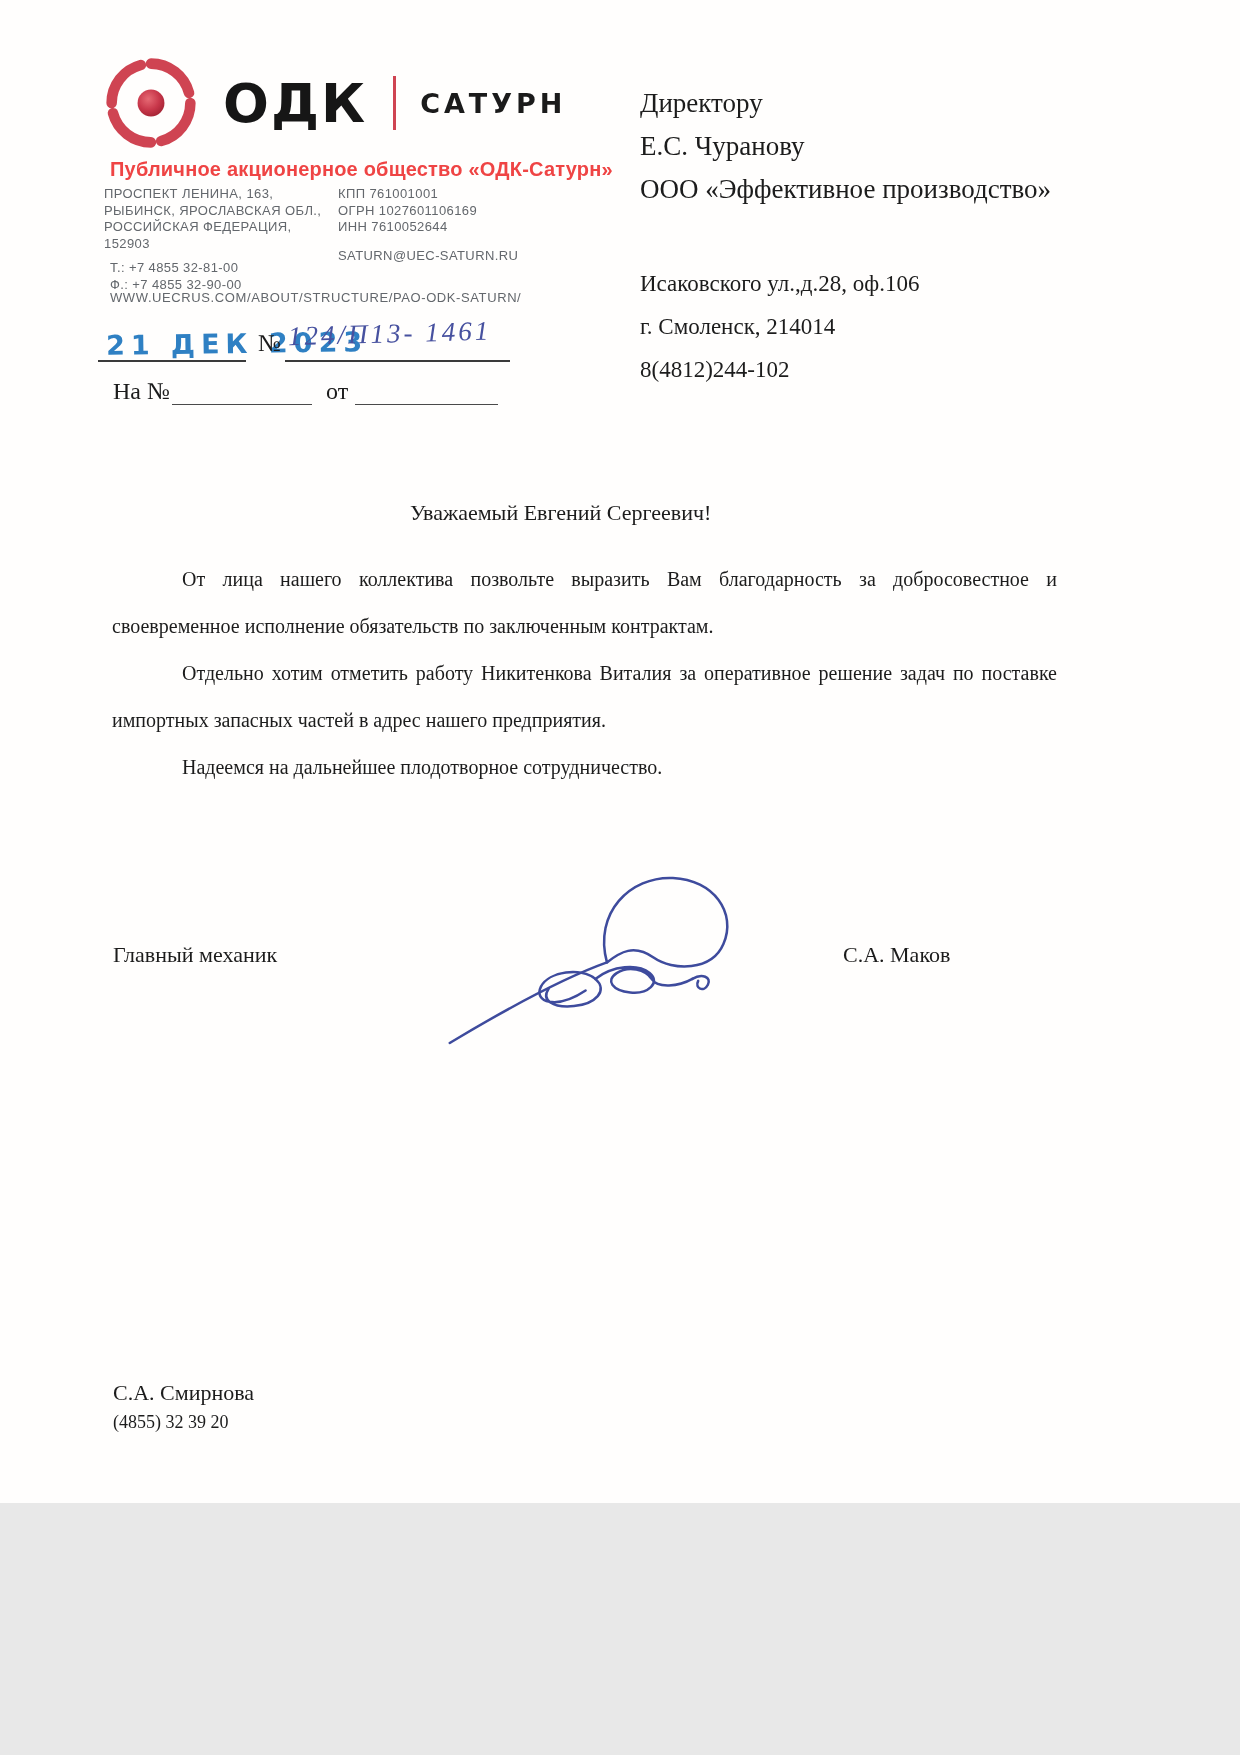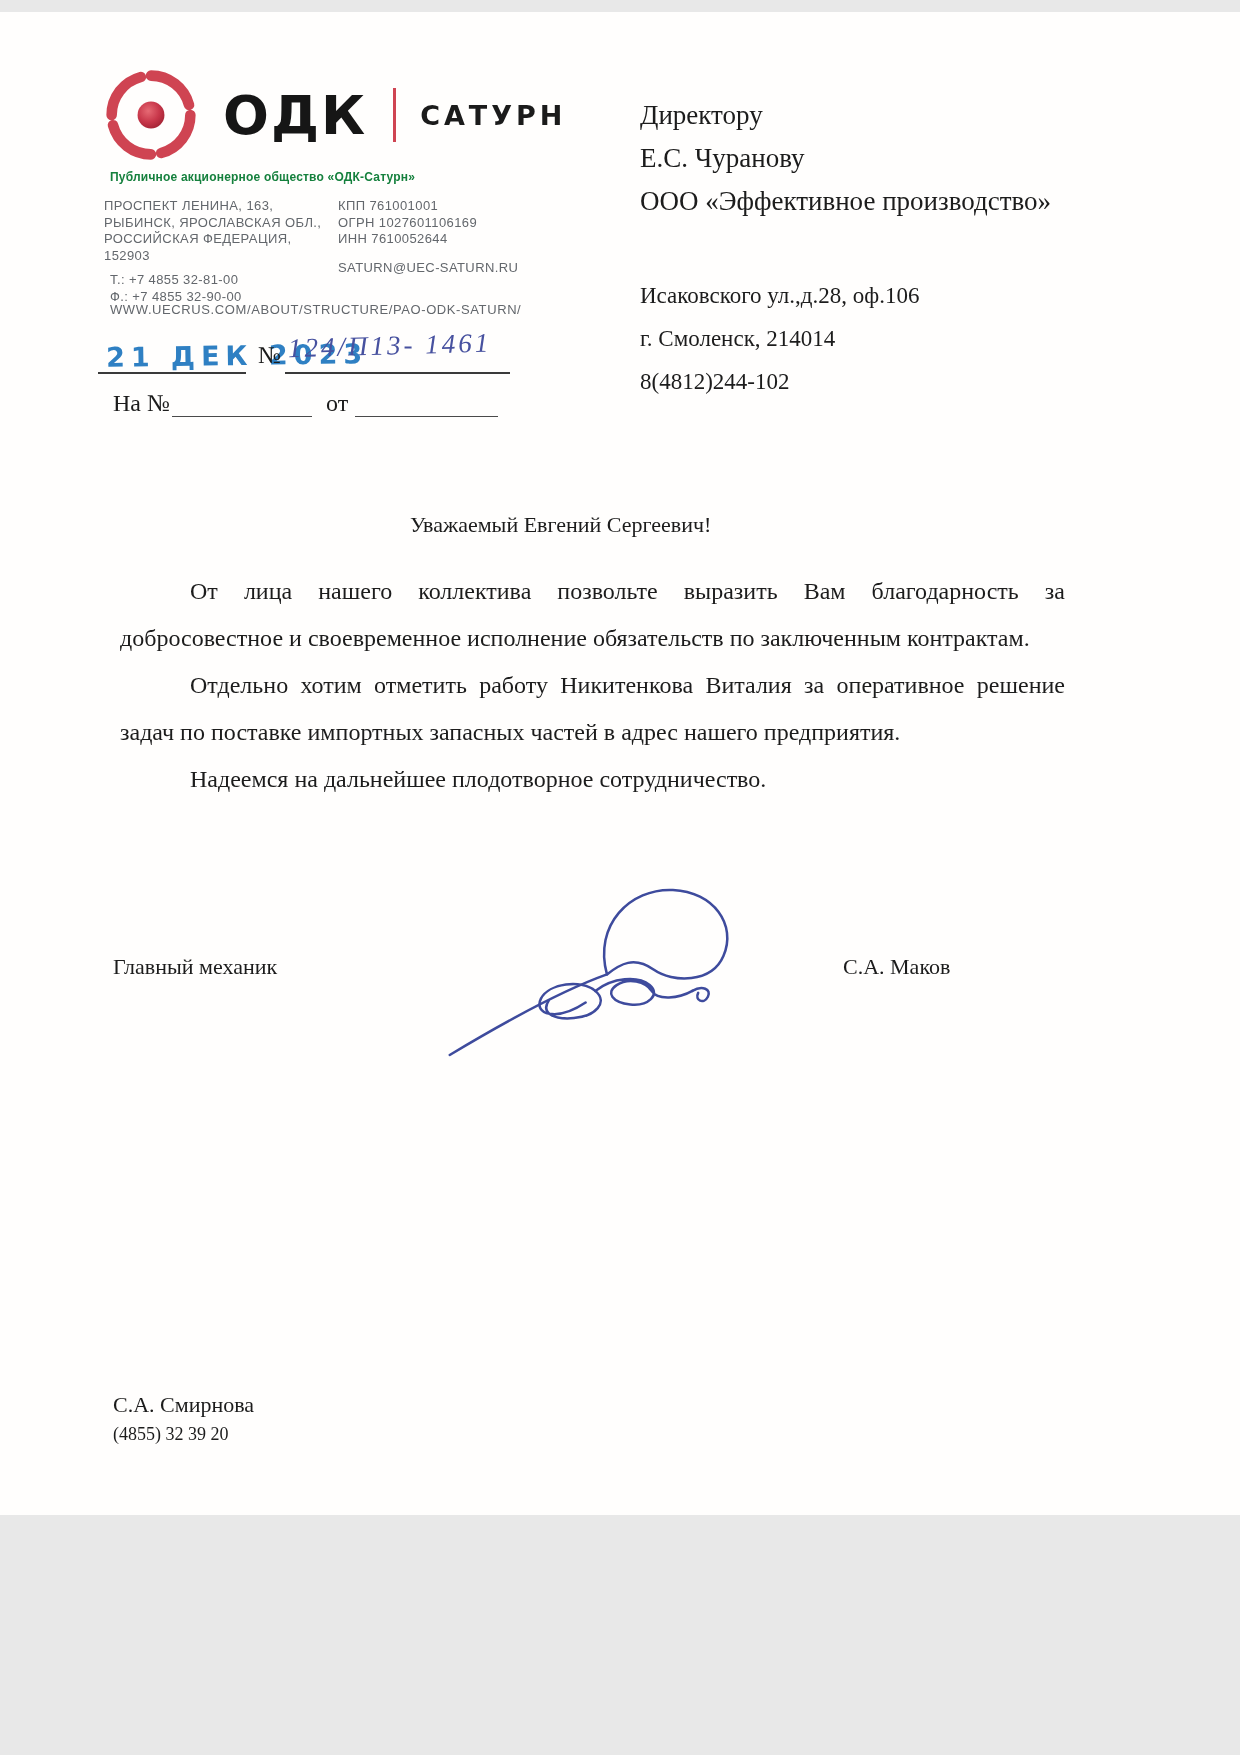--- a/index.html
+++ b/index.html
@@ -1,40 +1,40 @@
 <!DOCTYPE html>
 <html><head>
 <meta charset="utf-8">
 <style>
   html,body{margin:0;padding:0;background:#e8e8e8;}
   .page{
     position:relative;
     width:1240px;height:1503px;
     background:#fffefd;
-    margin:12px auto;
+    margin:0 auto;
     overflow:hidden;
     font-family:"Liberation Sans", sans-serif;
     color:#1c1c1c;
   }
   
   .logo-row{position:absolute;left:103px;top:55px;display:flex;align-items:center;}
   .logo-mark{width:96px;height:96px;}
   .logo-odk{
     font-family:"DejaVu Sans", sans-serif;
     font-size:54px;font-weight:bold;color:#161616;
     letter-spacing:2px;margin-left:24px;
   }
   .logo-divider{width:3px;height:54px;background:#cf4452;margin:0 24px 0 26px;}
   .logo-saturn{
     font-family:"DejaVu Sans", sans-serif;
     font-size:27px;font-weight:bold;color:#1b1b1b;letter-spacing:4px;
   }
   .company-name{
     position:absolute;left:110px;top:158px;
-    font-size:12px;font-weight:bold;color:#15803d;letter-spacing:0.2px;
+    font-size:20px;font-weight:bold;color:#ef4444;letter-spacing:0.2px;
   }
   .lh-small{
     font-size:13px;color:#63676c;letter-spacing:0.4px;line-height:16.5px;
   }
   .addr-col{position:absolute;left:104px;top:186px;width:228px;}
   .reg-col{position:absolute;left:338px;top:186px;width:220px;}
   .phone-col{position:absolute;left:110px;top:260px;}
   .email-col{position:absolute;left:338px;top:248px;}
   .website{position:absolute;left:110px;top:290px;font-size:13px;color:#63676c;letter-spacing:0.6px;}
   
@@ -58,22 +58,22 @@
   .reply-row{position:absolute;left:113px;top:378px;font-size:24px;}
   .reply-line1{position:absolute;left:172px;top:404px;width:140px;border-bottom:1.6px solid #4a4a4a;}
   .reply-from{position:absolute;left:326px;top:378px;font-size:24px;}
   .reply-line2{position:absolute;left:355px;top:404px;width:143px;border-bottom:1.6px solid #4a4a4a;}
   
   .recipient{position:absolute;left:640px;top:82px;font-size:27px;line-height:43px;}
   .recipient-addr{position:absolute;left:640px;top:262px;font-size:23px;line-height:43px;}
   
   .salutation{position:absolute;left:410px;top:500px;font-size:22px;}
   .body-text{
-    position:absolute;left:120px;top:556px;width:945px;
-    font-size:24px;line-height:47px;text-align:justify;
+    position:absolute;left:112px;top:556px;width:945px;
+    font-size:20px;line-height:47px;text-align:justify;
   }
   .body-text p{margin:0;text-indent:70px;}
   .body-text p + p{margin-top:0;}
   
   .sig-title{position:absolute;left:113px;top:942px;font-size:22px;}
   .sig-name{position:absolute;left:843px;top:942px;font-size:22px;}
   .sig-image{position:absolute;left:440px;top:862px;width:330px;height:195px;}
   
   .footer-name{position:absolute;left:113px;top:1380px;font-size:22px;}
   .footer-phone{position:absolute;left:113px;top:1412px;font-size:18px;}

